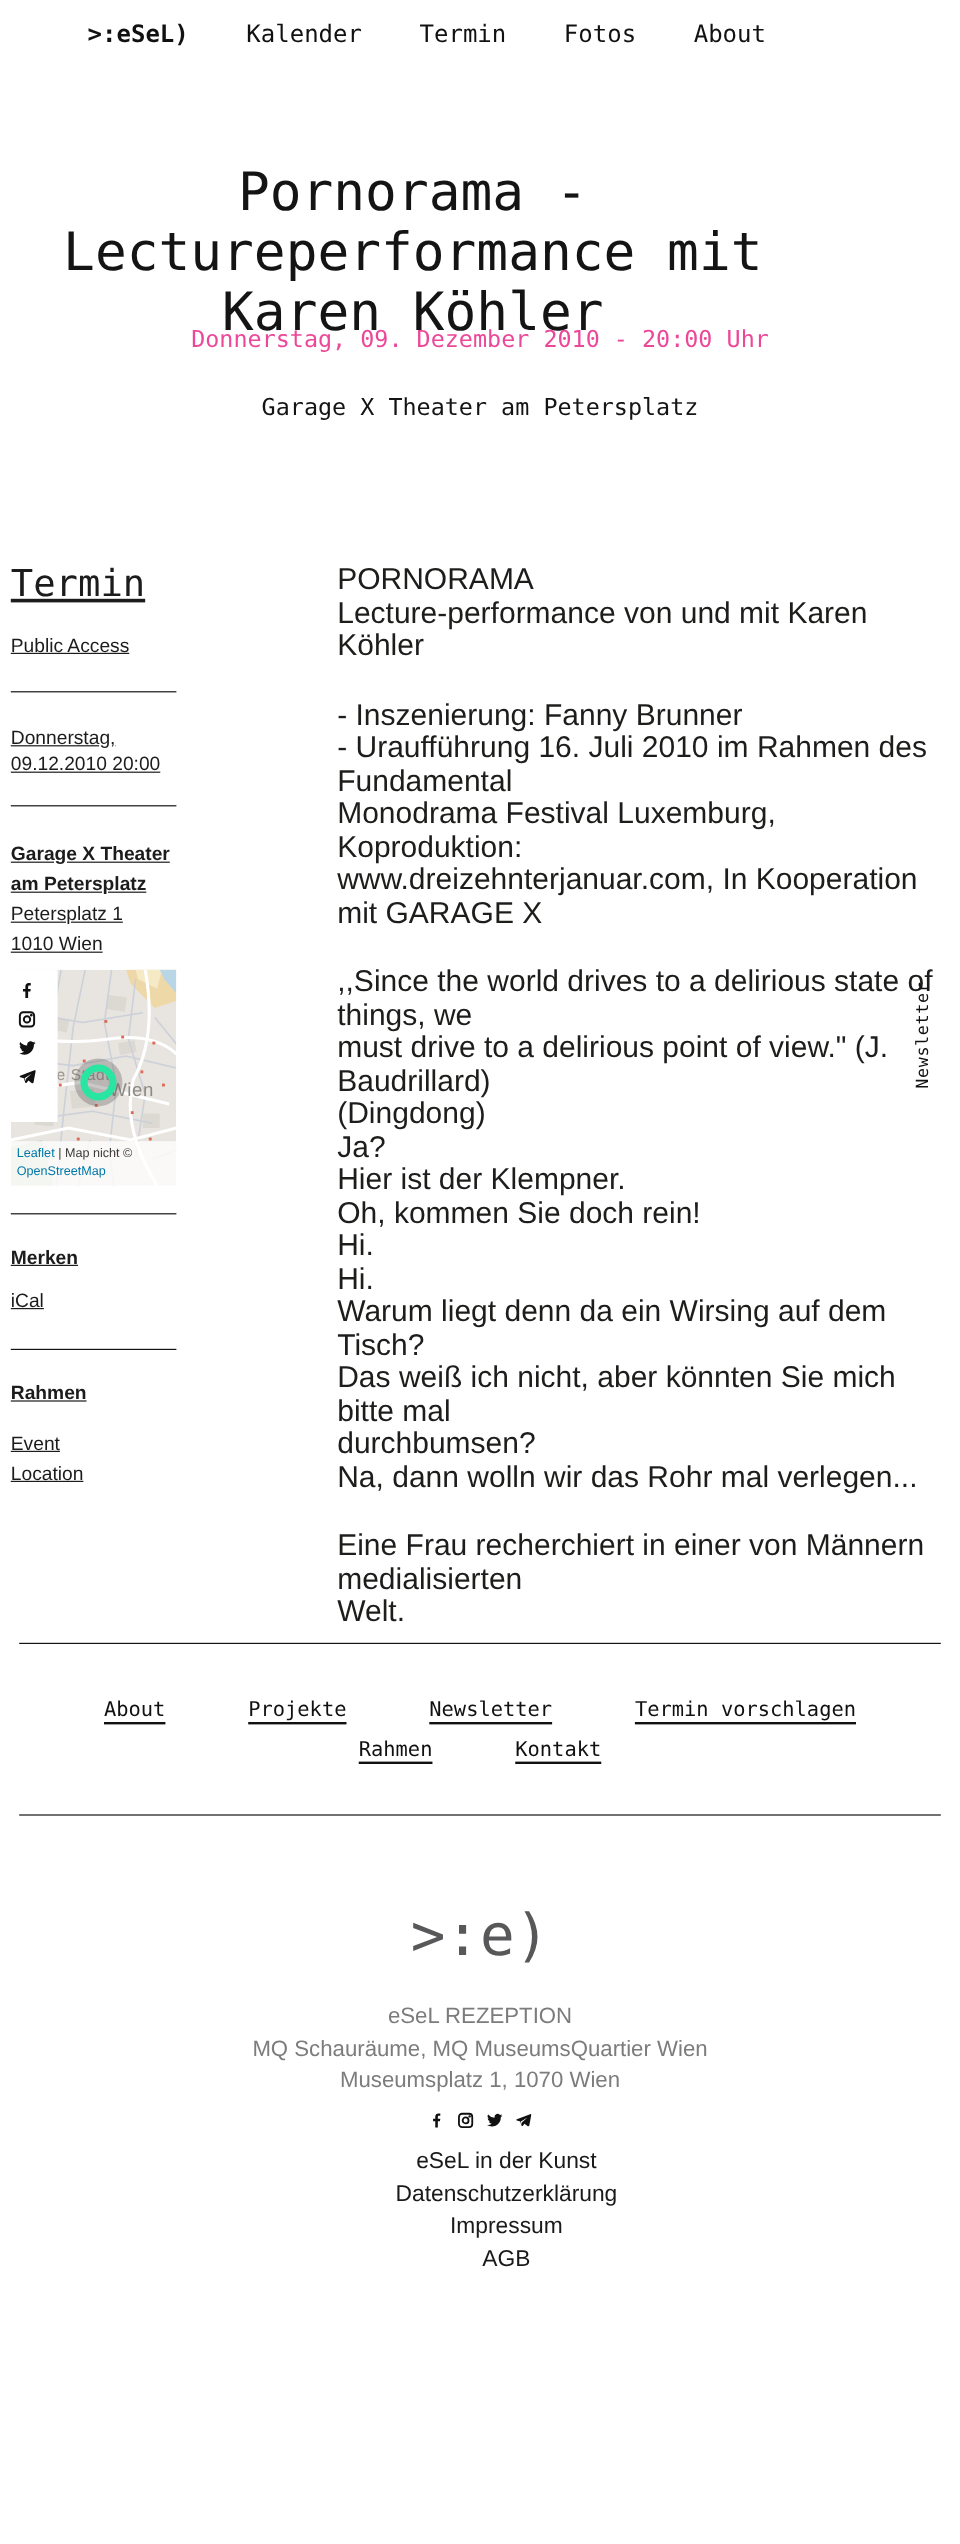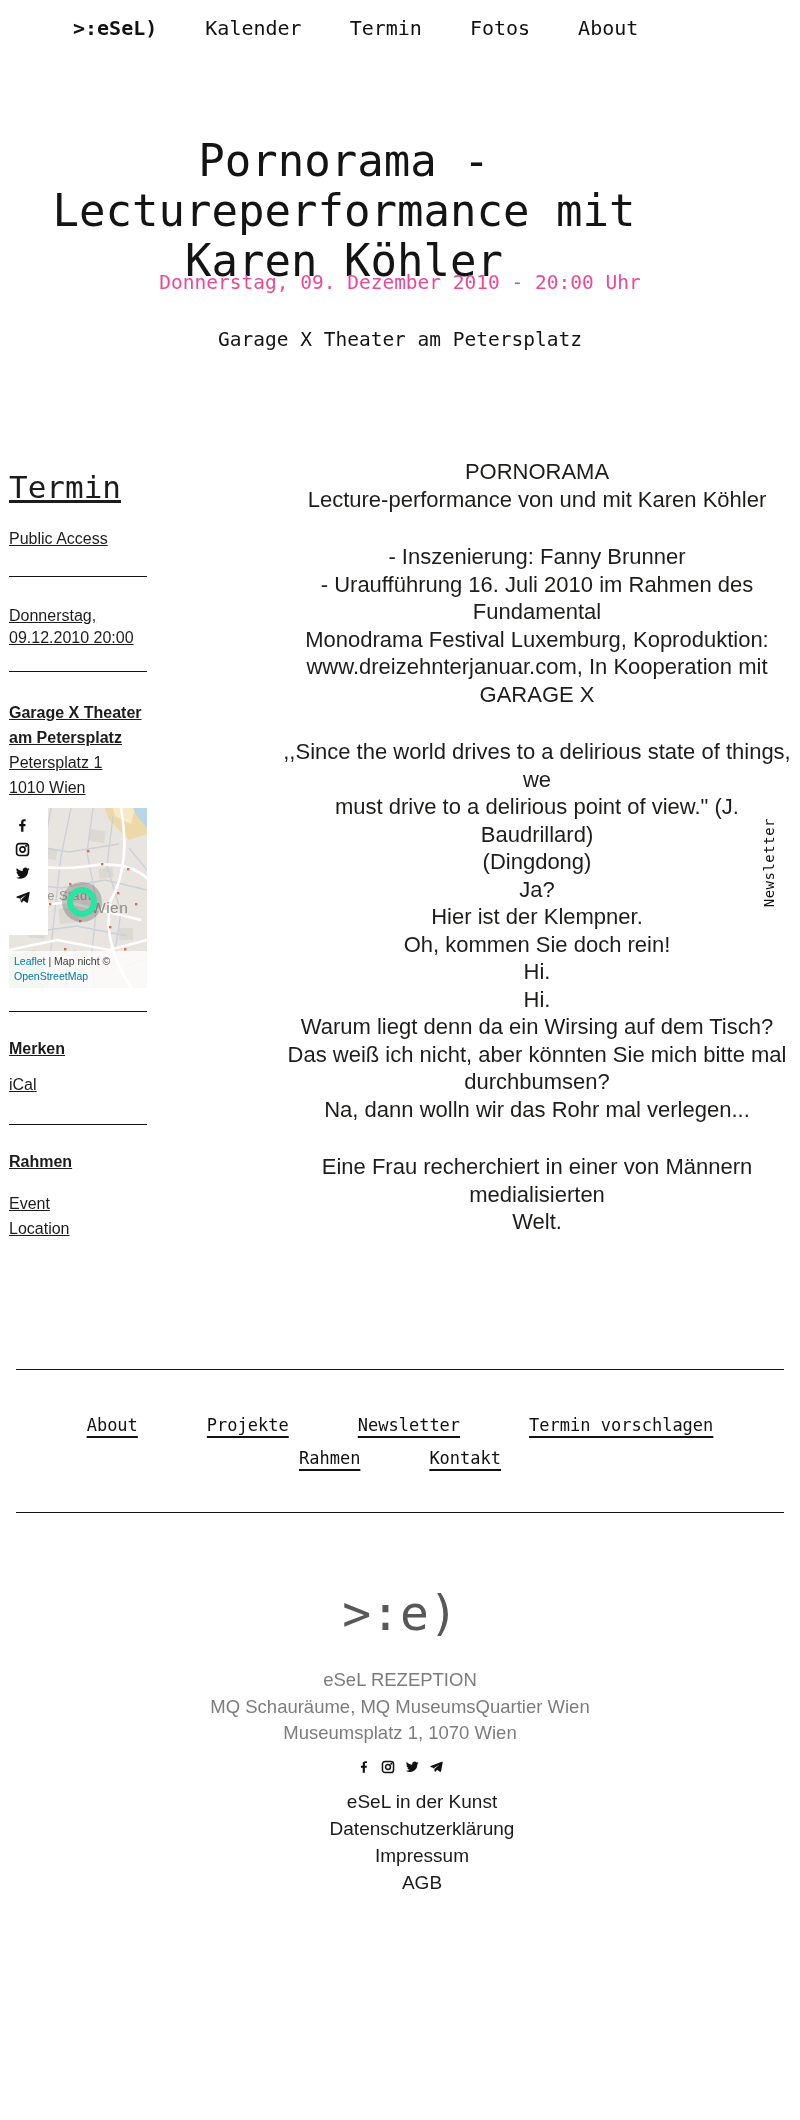--- a/index.html
+++ b/index.html
@@ -44,22 +44,22 @@
 
   .sep.s3 { margin-top:23px; }
   .sb-merken { margin-top:28px; font-weight:bold; }
   .sb-ical { margin-top:18px; cursor:pointer; }
   .sep.s4 { margin-top:30px; }
   .sb-links-h { margin-top:28px; font-weight:bold; }
   .sb-links { margin-top:20px; line-height:25px; }
   .sb-links div { cursor:pointer; }
 
   
-  .main-col { position:absolute; top:458px; left:281px; width:512px;
-              font-size:22px; line-height:27.5px; color:#1d1d1b;text-align:center; }
+  .main-col { position:absolute; top:470px; left:281px; width:512px;
+              font-size:25px; line-height:27.5px; color:#1d1d1b; }
   .main-col p { white-space:pre-line; margin-top:30px; }
   .main-col p:first-child { margin-top:0; }
 
   
   .newsletter-tab { position:absolute; top:818px; right:23px;
                     writing-mode:vertical-rl; transform:rotate(180deg);
                     font-family:"DejaVu Sans Mono", monospace; font-size:14px; letter-spacing:.5px;
                     color:#111; cursor:pointer; }
 
   

